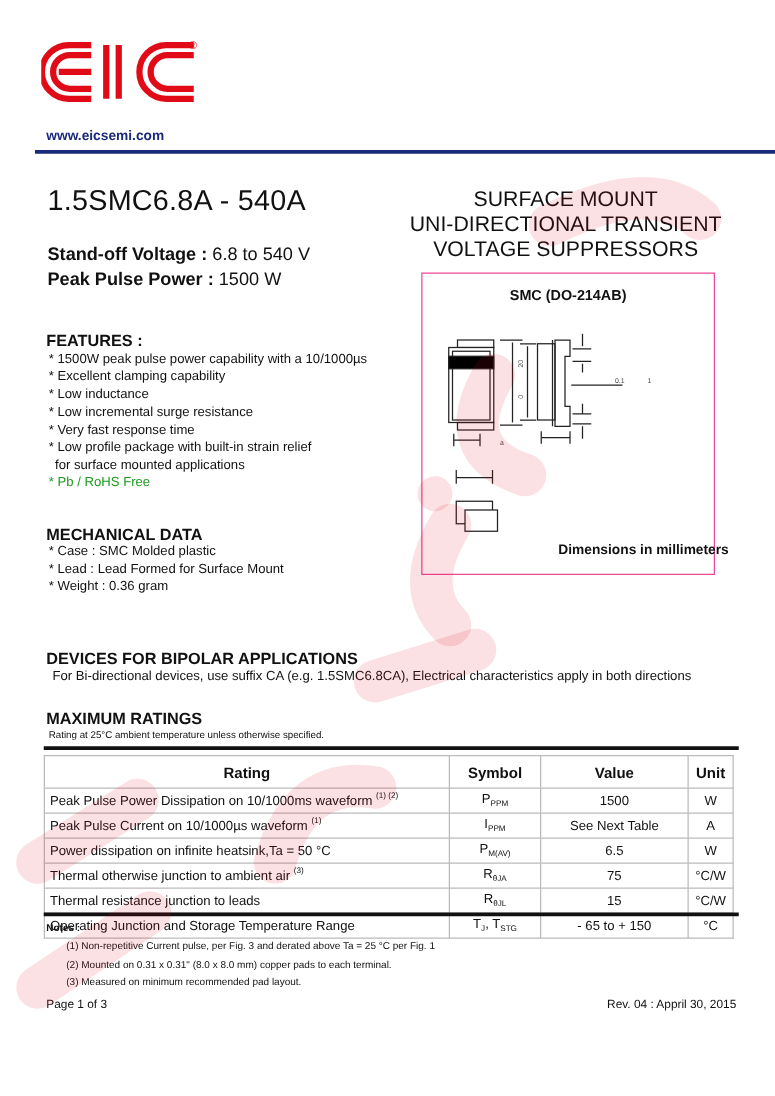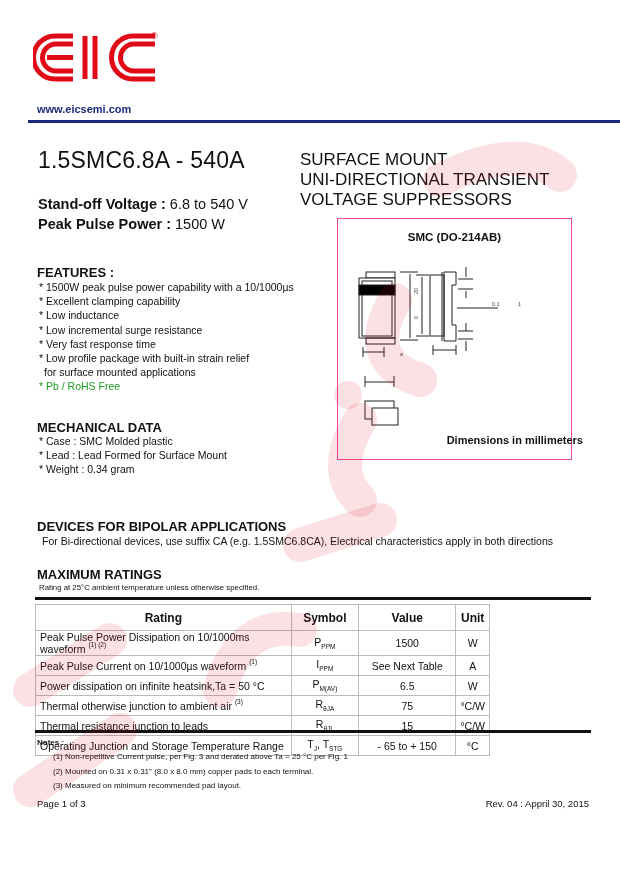--- a/index.html
+++ b/index.html
@@ -7,32 +7,32 @@
          font-family:"Liberation Sans", sans-serif; color:#111; }
   .abs { position:absolute; }
   .watermark { position:absolute; left:0; top:0; width:620px; height:877px; pointer-events:none; z-index:5; }
   .logo { left:33px; top:30px; width:130px; height:55px; }
   .reg { left:151px; top:31px; font-size:9px; color:#e10b17; }
   .url { left:37px; top:103px; font-size:11px; font-weight:bold; color:#1a2a7a; }
   .hrule { left:28px; top:120px; width:592px; height:3px; background:#1a2a7a; }
   .title { left:38px; top:147px; font-size:23px; font-weight:normal; letter-spacing:0.2px; }
   .spec { font-size:14.5px; }
   .spec b { font-weight:bold; }
-  .rtitle { left:300px; top:150px; width:305px; text-align:left; font-size:17px; line-height:20px; }
+  .rtitle { left:300px; top:150px; width:305px; text-align:center; font-size:17px; line-height:20px; }
   .pkgbox { left:337px; top:218px; width:233px; height:240px; border:1px solid #ec4899; }
   .pkglabel { position:absolute; left:0; top:12px; width:100%; text-align:center; font-size:11.5px; font-weight:bold; }
   .dimlabel { position:absolute; left:12px; top:215px; width:100%; text-align:right; font-size:11px; font-weight:bold; }
   .h2 { font-size:13px; font-weight:bold; }
   .list { font-size:10.5px; line-height:14.2px; }
   .list div { white-space:nowrap; }
   .green { color:#1e9a1e; }
   .bipolar { left:42px; top:535px; font-size:10.5px; }
   .ratnote { left:39px; top:583px; font-size:7.8px; }
   .thick { position:absolute; left:35px; width:556px; height:3px; background:#111; }
-  table.rt { position:absolute; left:35px; top:604px; width:455px; border-collapse:collapse; font-size:10.5px; }
+  table.rt { position:absolute; left:35px; top:604px; width:552px; border-collapse:collapse; font-size:10.5px; }
   table.rt td, table.rt th { border:1px solid #bbb; padding:0 4px; height:19px; }
   table.rt th { font-size:12px; font-weight:bold; height:25px; }
   table.rt td.c { text-align:center; }
   sup { font-size:6.5px; vertical-align:top; position:relative; top:-2px; }
   sub { font-size:6.5px; }
   .notes-h { left:37px; top:738px; font-size:8px; font-weight:bold; }
   .notes { left:53px; top:750px; font-size:8px; line-height:14.5px; }
   .footl { left:37px; top:798px; font-size:9.5px; }
   .footr { right:31px; top:798px; font-size:9.5px; text-align:right; }
 </style>
@@ -134,21 +134,21 @@
   <div>* Very fast response time</div>
   <div>* Low profile package with built-in strain relief</div>
   <div style="padding-left:5px;">  for surface mounted applications</div>
   <div class="green">* Pb / RoHS Free</div>
 </div>
 
 <div class="abs h2" style="left:37px;top:420px;">MECHANICAL DATA</div>
 <div class="abs list" style="left:39px;top:434px;">
   <div>*  Case :  SMC Molded plastic</div>
   <div>*  Lead : Lead Formed for Surface Mount</div>
-  <div>*  Weight : 0.34 gram</div>
+  <div>*  Weight : 0.36 gram</div>
 </div>
 
 <div class="abs h2" style="left:37px;top:519px;">DEVICES FOR BIPOLAR APPLICATIONS</div>
 <div class="abs bipolar">For Bi-directional devices, use suffix CA (e.g. 1.5SMC6.8CA), Electrical characteristics apply in both directions</div>
 
 <div class="abs h2" style="left:37px;top:567px;">MAXIMUM RATINGS</div>
 <div class="abs ratnote">Rating at 25°C ambient temperature unless otherwise specified.</div>
 <div class="thick" style="top:597px;"></div>
 
 <table class="rt">

